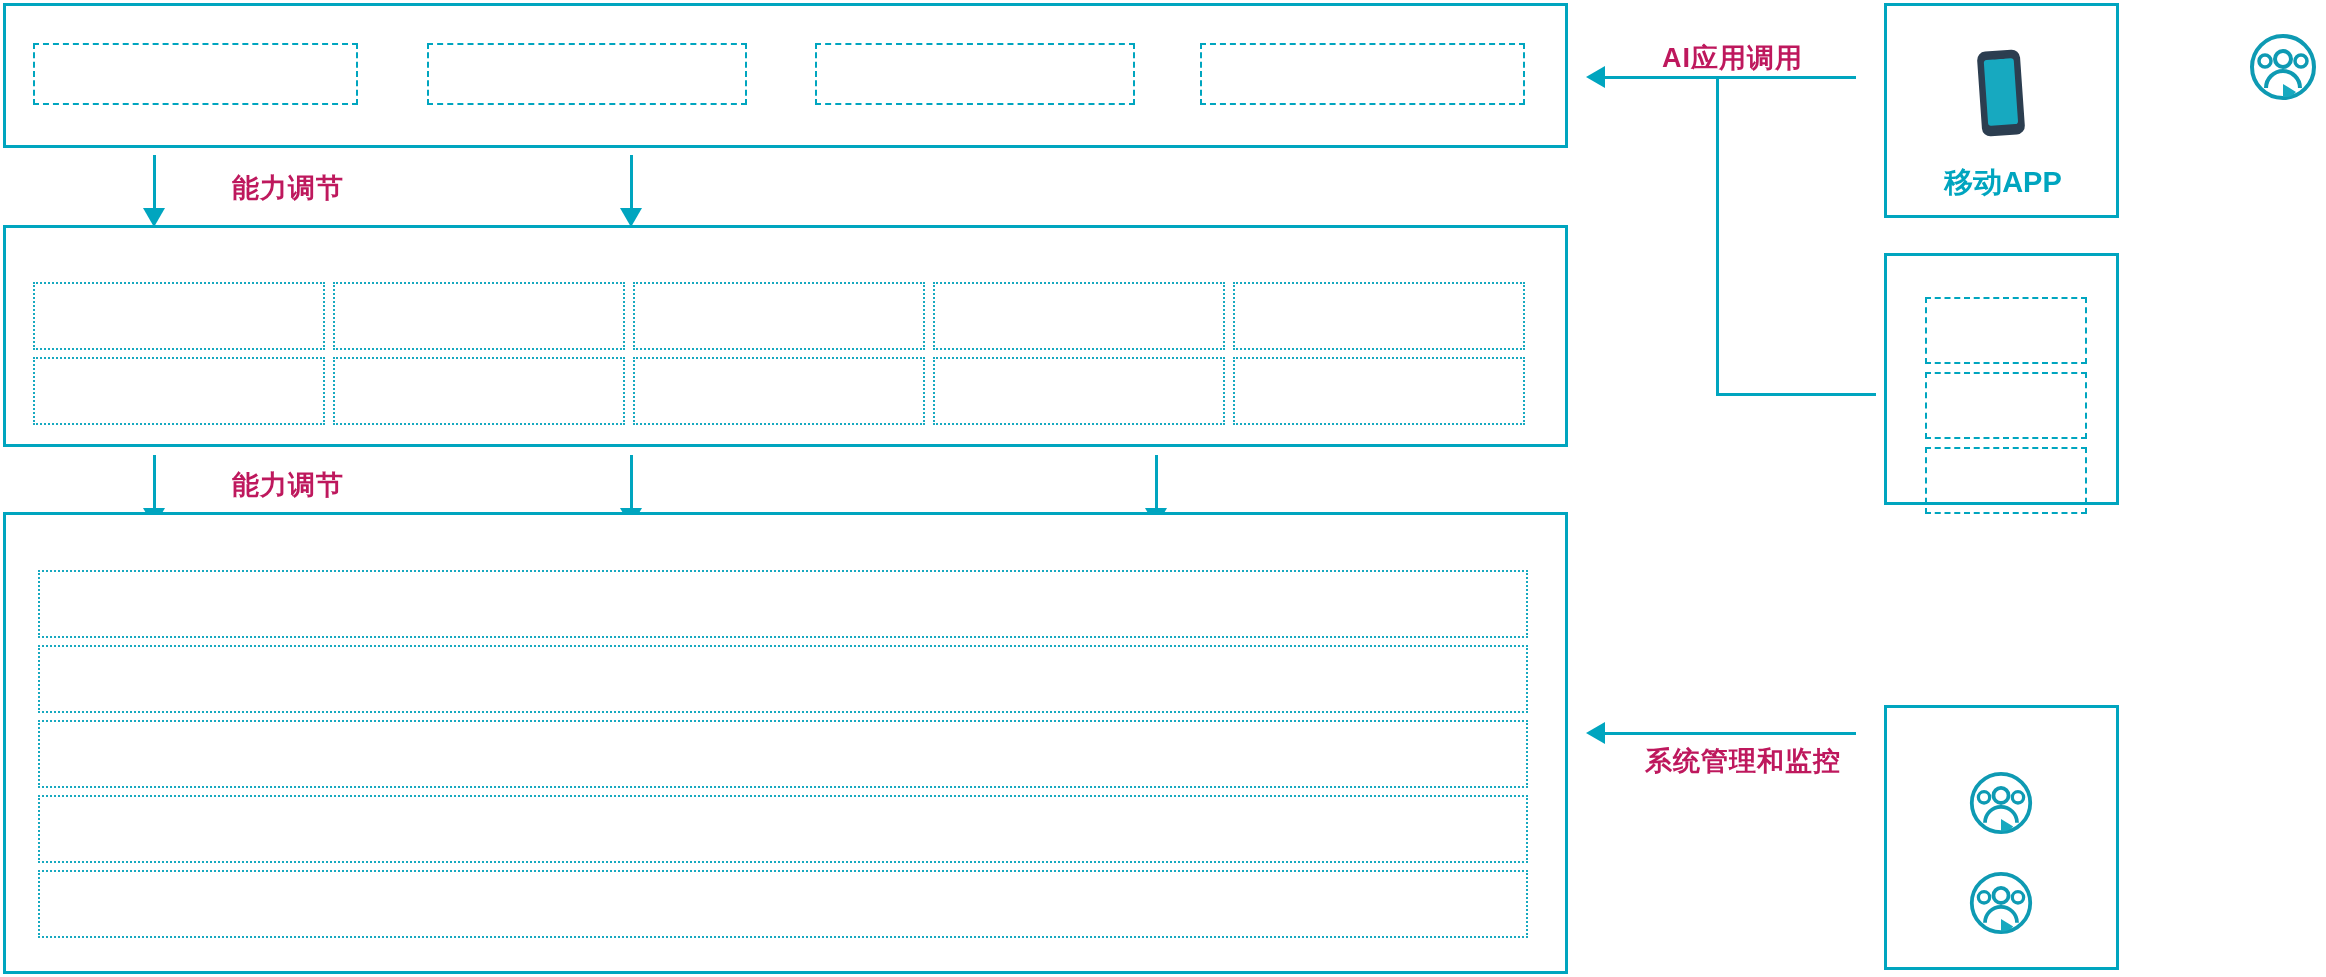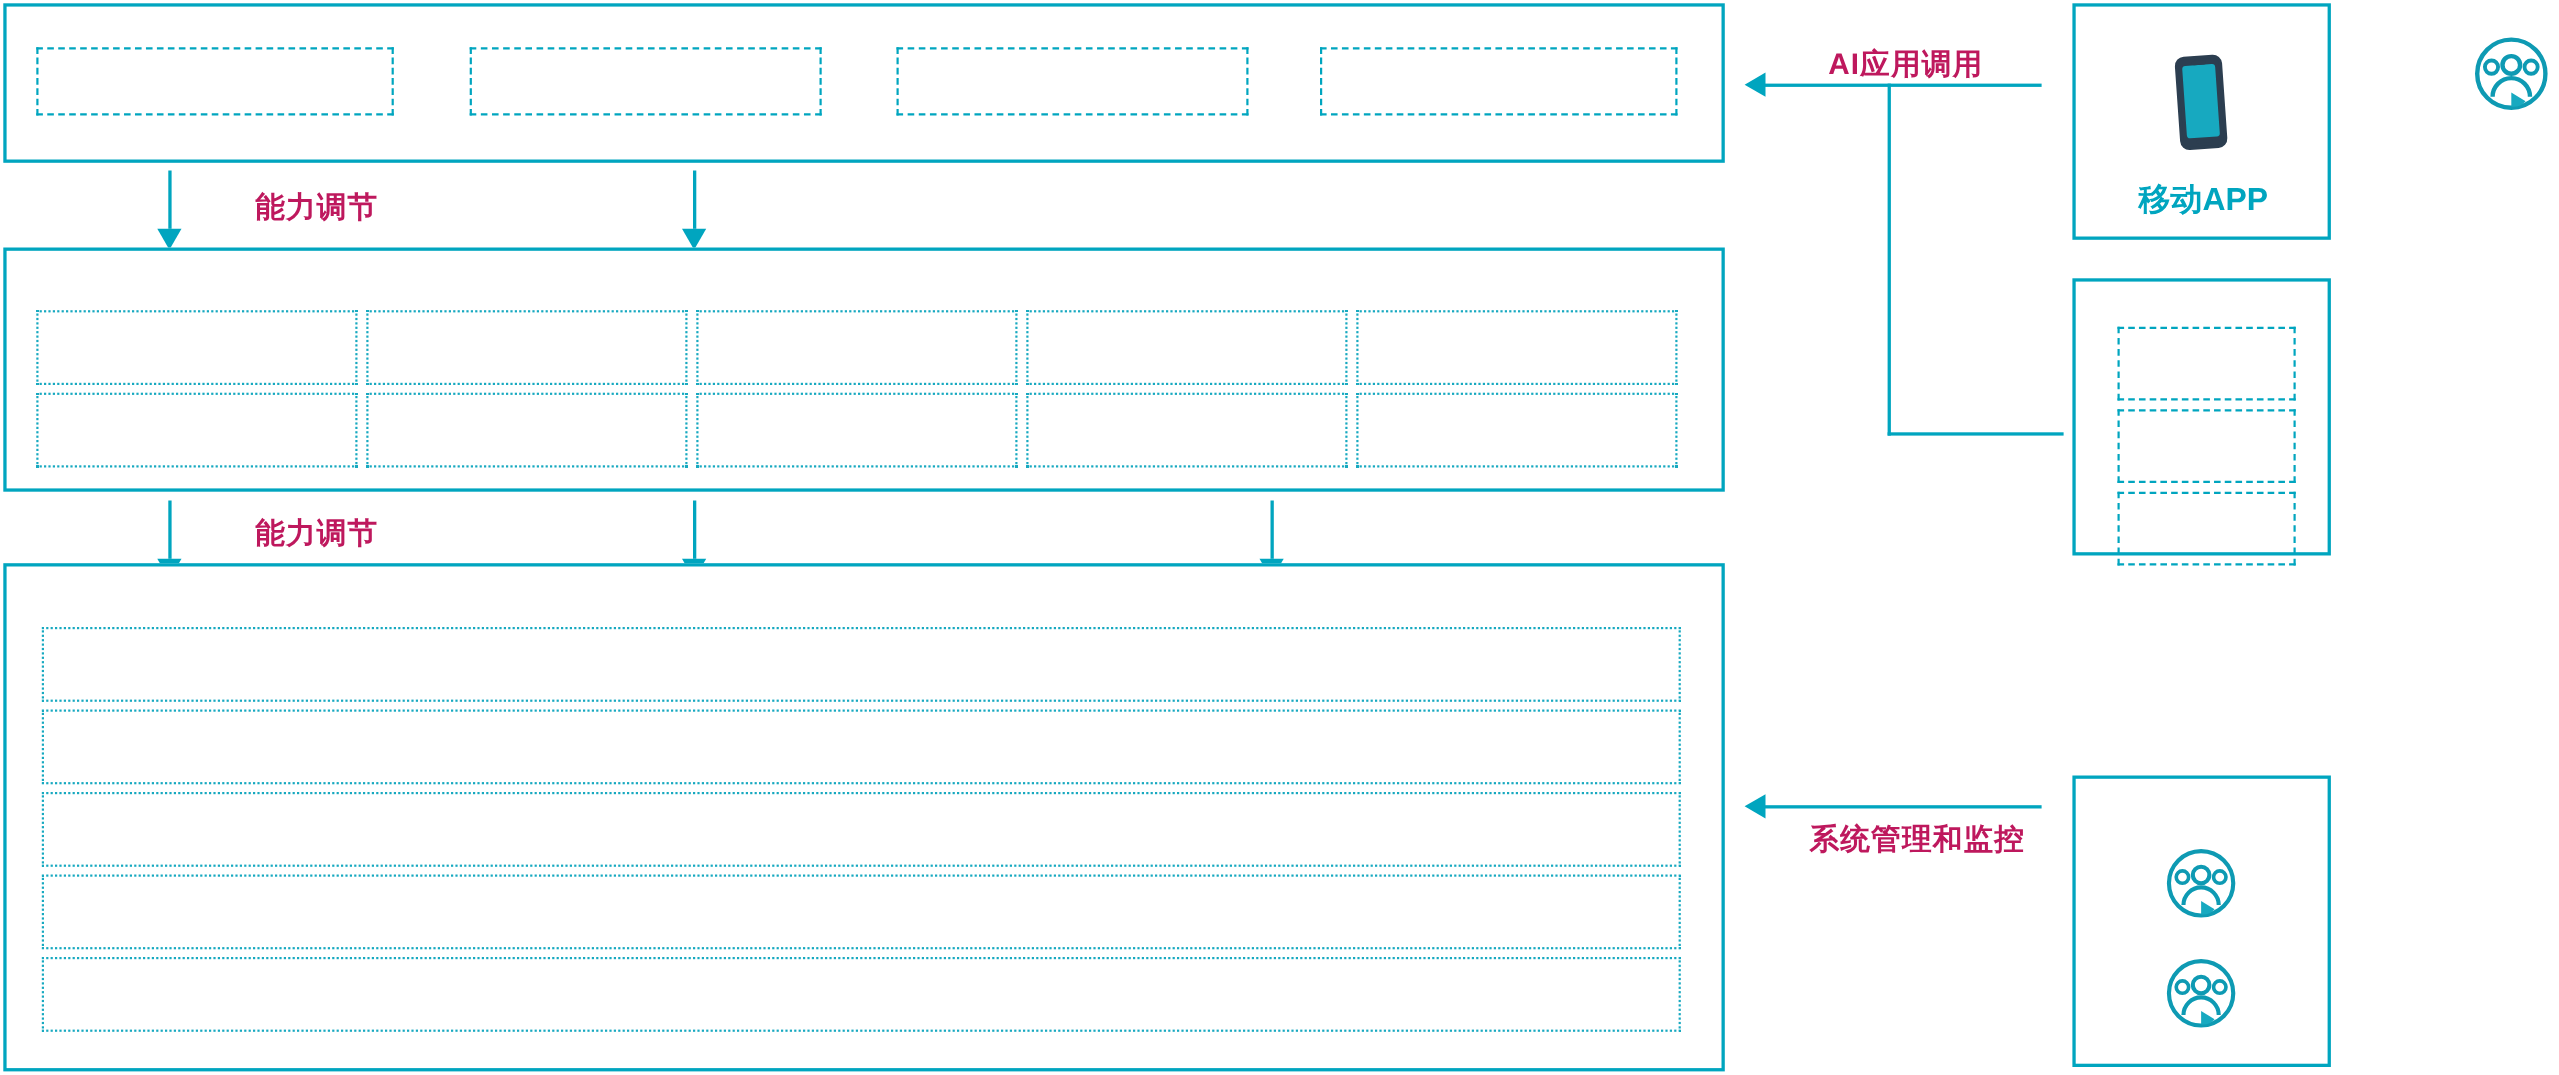--- a/index.html
+++ b/index.html
@@ -172,21 +172,21 @@
   <div class="panel" style="left:1884px;top:253px;width:235px;height:252px;">
   </div>
   <div class="slot" style="left:1925px;top:297px;width:162px;height:67px;"></div>
   <div class="slot" style="left:1925px;top:372px;width:162px;height:67px;"></div>
   <div class="slot" style="left:1925px;top:447px;width:162px;height:67px;"></div>
 
   <div class="arrow-left" style="left:1586px;top:722px;width:270px;">
     <div class="shaft" style="width:252px;"></div>
     <div class="head"></div>
   </div>
-  <div class="label" style="left:1645px;top:750px;">系统管理和监控</div>
+  <div class="label" style="left:1645px;top:750px;font-family:Liberation Mono, monospace;">系统管理和监控</div>
 
   <div class="panel" style="left:1884px;top:705px;width:235px;height:265px;">
   </div>
   <div class="icon-wrap" style="left:1968px;top:770px;width:66px;height:66px;">
     <svg width="66" height="66" viewBox="0 0 70 70">
       <circle cx="35" cy="35" r="31" fill="none" stroke="#0e9ab3" stroke-width="4"></circle>
       <circle cx="35" cy="27" r="8" fill="none" stroke="#0e9ab3" stroke-width="4"></circle>
       <path d="M18 56 a17 17 0 0 1 34 0" fill="none" stroke="#0e9ab3" stroke-width="4"></path>
       <circle cx="17" cy="29" r="6" fill="none" stroke="#0e9ab3" stroke-width="3.5"></circle>
       <circle cx="53" cy="29" r="6" fill="none" stroke="#0e9ab3" stroke-width="3.5"></circle>

